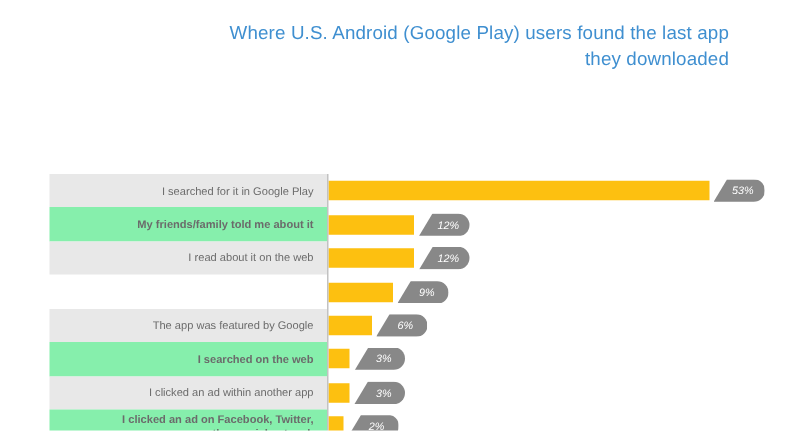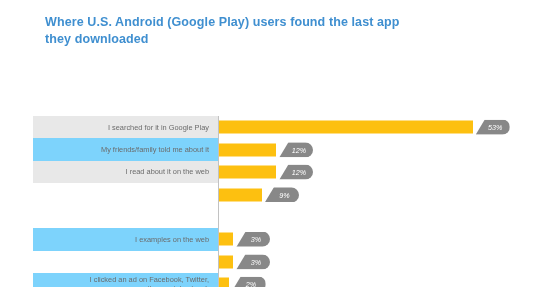--- a/index.html
+++ b/index.html
@@ -16,27 +16,27 @@
   }
 
   #chart-figure {
     position: absolute;
     inset: 0;
   }
 
   
   #chart-title {
     position: absolute;
-    left: 45px;
+    left: 68px;
     top: 14px;
     width: 418px;
-    text-align: left;
+    text-align: right;
     color: #3f8fd0;
     font-size: 12.5px;
-    font-weight: bold;
+    font-weight: normal;
     line-height: 17px;
     letter-spacing: 0.1px;
   }
   #chart-title .t-line { display: block; }
 
   
   #plot-area {
     position: absolute;
     left: 33px;
     top: 74px;
@@ -66,21 +66,21 @@
     top: 0;
     width: 185px;
     height: 100%;
     display: flex;
     align-items: center;
     justify-content: flex-end;
     box-sizing: border-box;
     padding-right: 9px;
   }
   .row.stripe .row-label-cell { background: #e8e8e8; }
-  .row.plain  .row-label-cell { background: #7dd3fc; }
+  .row.plain  .row-label-cell { background: #86efac; font-weight: bold; }
 
   .row-label {
     color: #6b6b6b;
     font-size: 7.4px;
     line-height: 9.4px;
     text-align: right;
     white-space: pre-line;
   }
 
   
@@ -153,28 +153,38 @@
           <div class="row-label-cell">
             <div class="row-label">I read about it on the web</div>
           </div>
           <div class="bar" style="width: 57.4286px;"></div>
           <div class="callout" style="left: 246.429px;">12%</div>
         </div>
         <div class="row plain" style="top: 67.3333px; height: 22.4444px;">
           <div class="bar" style="width: 43.0714px;"></div>
           <div class="callout" style="left: 232.071px;">9%</div>
         </div>
+        <div class="row stripe" style="top: 89.7778px; height: 22.4444px;">
+          <div class="row-label-cell">
+            <div class="row-label">The app was featured by Google</div>
+          </div>
+          <div class="bar" style="width: 28.7143px;"></div>
+          <div class="callout" style="left: 217.714px;">6%</div>
+        </div>
         <div class="row plain" style="top: 112.222px; height: 22.4444px;">
           <div class="row-label-cell">
-            <div class="row-label">I examples on the web</div>
+            <div class="row-label">I searched on the web</div>
           </div>
           <div class="bar" style="width: 14.3571px;"></div>
           <div class="callout" style="left: 203.357px;">3%</div>
         </div>
         <div class="row stripe" style="top: 134.667px; height: 22.4444px;">
+          <div class="row-label-cell">
+            <div class="row-label">I clicked an ad within another app</div>
+          </div>
           <div class="bar" style="width: 14.3571px;"></div>
           <div class="callout" style="left: 203.357px;">3%</div>
         </div>
         <div class="row plain" style="top: 157.111px; height: 22.4444px;">
           <div class="row-label-cell">
             <div class="row-label">I clicked an ad on Facebook, Twitter,
 or another social network</div>
           </div>
           <div class="bar" style="width: 9.57143px;"></div>
           <div class="callout" style="left: 198.571px;">2%</div>

